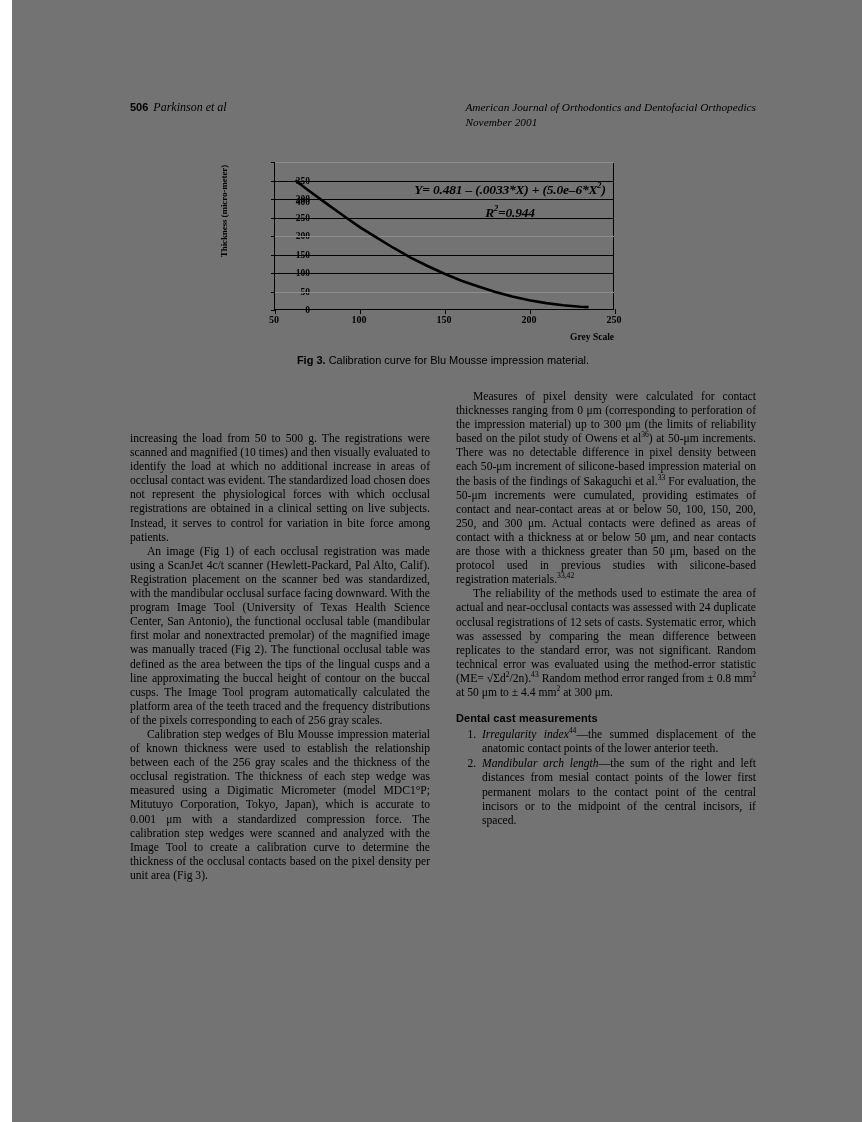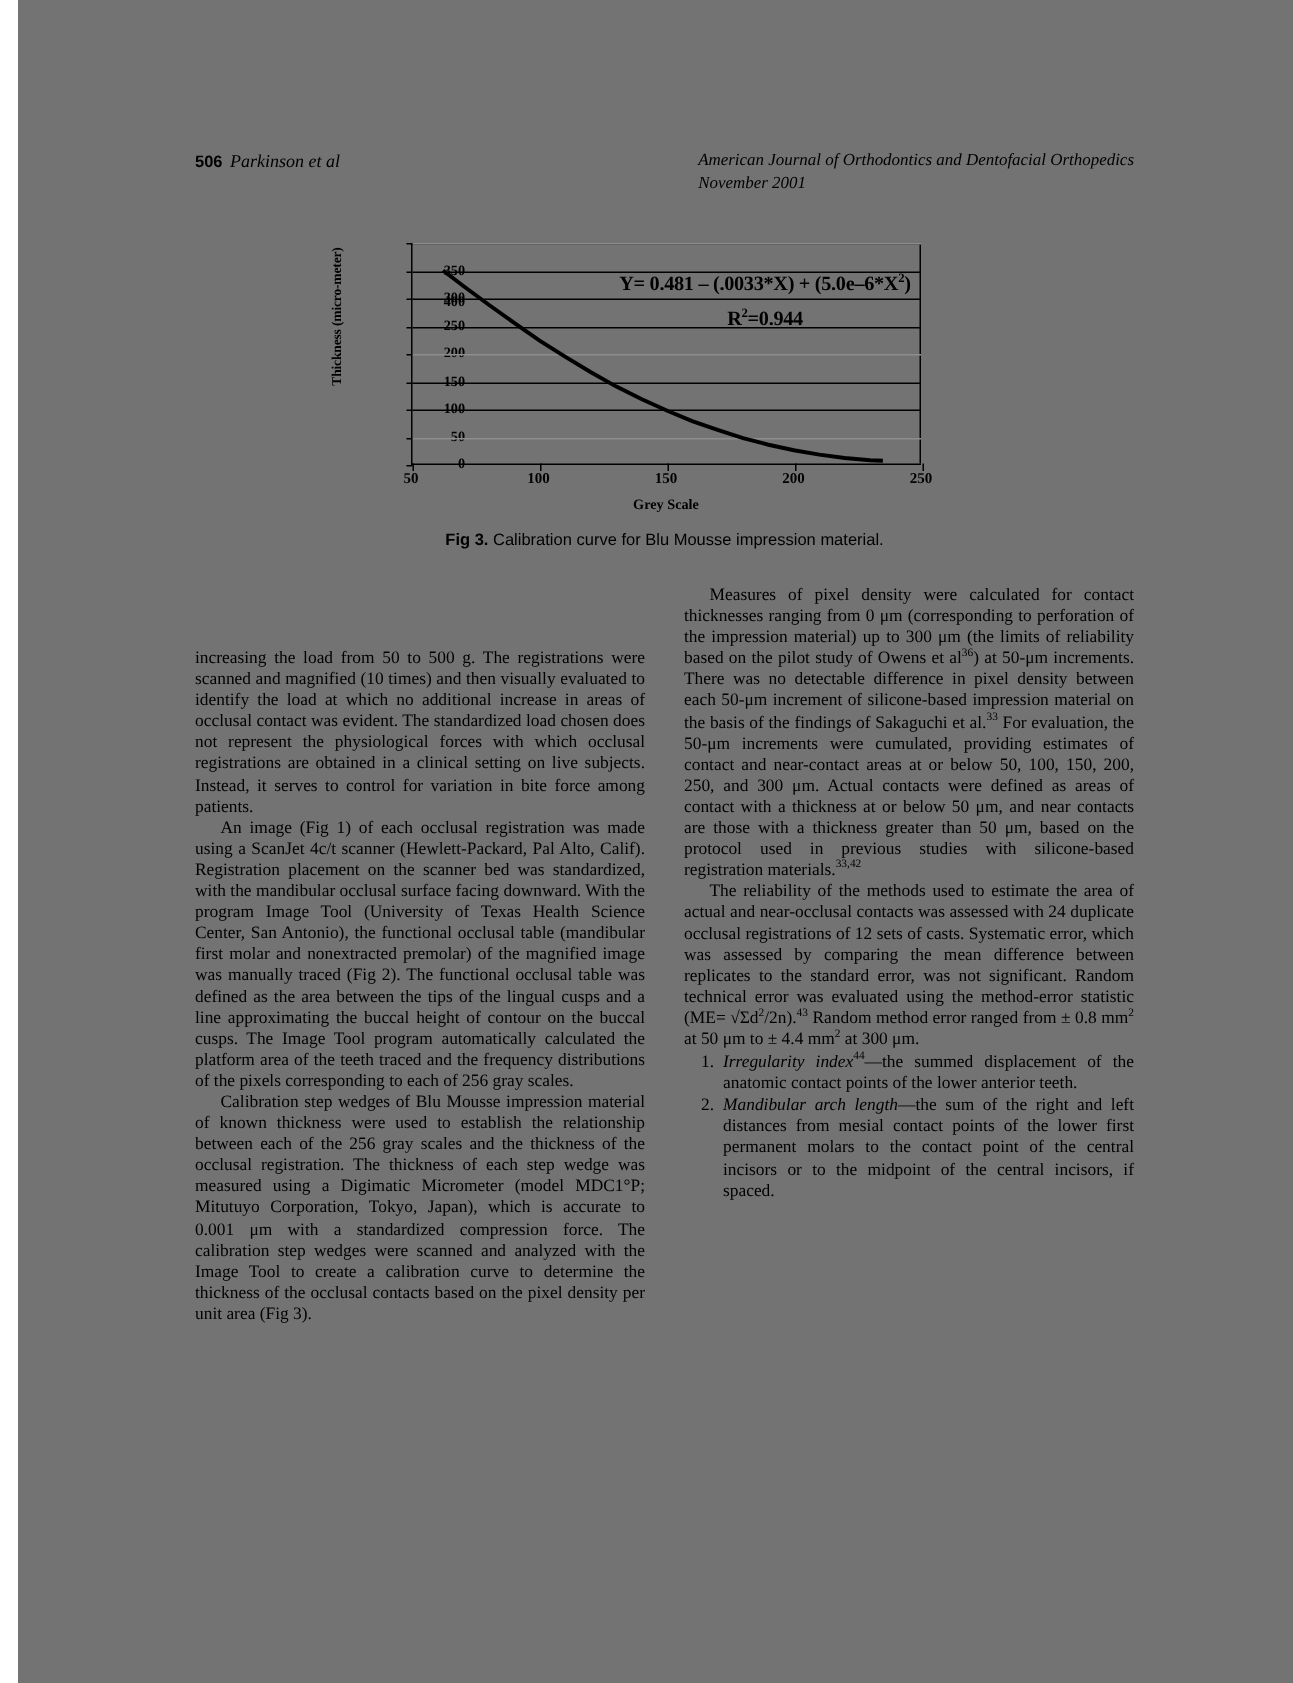--- a/index.html
+++ b/index.html
@@ -157,32 +157,33 @@
     text-align: center;
     font-family: "Liberation Serif", serif;
     font-weight: bold;
     font-size: 10px;
   }
   .xaxis-title {
     position: absolute;
     left: 40px;
     top: 182px;
     width: 340px;
-    text-align: center;
+    text-align: right;
     font-family: "Liberation Serif", serif;
     font-weight: bold;
     font-size: 9.5px;
   }
   .eq-box {
     position: absolute;
     left: 120px;
     top: 14px;
     width: 230px;
     text-align: center;
     font-family: "Liberation Serif", serif;
+    font-style: italic;
     font-weight: bold;
     font-size: 13.5px;
     line-height: 19px;
     letter-spacing: -0.2px;
   }
   .eq-box sup { font-size: 8.5px; }
   .curve-svg {
     position: absolute;
     left: 0; top: 0;
     width: 100%;
@@ -337,20 +338,21 @@
     <p class="noindent">increasing the load from 50 to 500 g. The registrations were scanned and magnified (10 times) and then visually evaluated to identify the load at which no additional increase in areas of occlusal contact was evident. The standardized load chosen does not represent the physiological forces with which occlusal registrations are obtained in a clinical setting on live subjects. Instead, it serves to control for variation in bite force among patients.</p>
     <p>An image (Fig 1) of each occlusal registration was made using a ScanJet 4c/t scanner (Hewlett-Packard, Pal Alto, Calif). Registration placement on the scanner bed was standardized, with the mandibular occlusal surface facing downward. With the program Image Tool (University of Texas Health Science Center, San Antonio), the functional occlusal table (mandibular first molar and nonextracted premolar) of the magnified image was manually traced (Fig 2). The functional occlusal table was defined as the area between the tips of the lingual cusps and a line approximating the buccal height of contour on the buccal cusps. The Image Tool program automatically calculated the platform area of the teeth traced and the frequency distributions of the pixels corresponding to each of 256 gray scales.</p>
     <p>Calibration step wedges of Blu Mousse impression material of known thickness were used to establish the relationship between each of the 256 gray scales and the thickness of the occlusal registration. The thickness of each step wedge was measured using a Digimatic Micrometer (model MDC1°P; Mitutuyo Corporation, Tokyo, Japan), which is accurate to 0.001 μm with a standardized compression force. The calibration step wedges were scanned and analyzed with the Image Tool to create a calibration curve to determine the thickness of the occlusal contacts based on the pixel density per unit area (Fig 3).</p>
   </div>
 
   <div class="col col-right">
     <p><span>Measures of pixel density were calculated for contact thicknesses ranging from 0 μm (corresponding to perforation of the impression material) up to 300 μm (the limits of reliability based on the pilot study of Owens et al</span><sup>36</sup><span>) at 50-μm increments. There was no detectable difference in pixel density between each 50-μm increment of silicone-based impression material on the basis of the findings of Sakaguchi et al.</span><sup>33</sup><span> For evaluation, the 50-μm increments were cumulated, providing estimates of contact and near-contact areas at or below 50, 100, 150, 200, 250, and 300 μm. Actual contacts were defined as areas of contact with a thickness at or below 50 μm, and near contacts are those with a thickness greater than 50 μm, based on the protocol used in previous studies with silicone-based registration materials.</span><sup>33,42</sup></p>
 
     <p><span>The reliability of the methods used to estimate the area of actual and near-occlusal contacts was assessed with 24 duplicate occlusal registrations of 12 sets of casts. Systematic error, which was assessed by comparing the mean difference between replicates to the standard error, was not significant. Random technical error was evaluated using the method-error statistic (ME= √Σd</span><sup>2</sup><span>/2n).</span><sup>43</sup><span> Random method error ranged from ± 0.8 mm</span><sup>2</sup><span> at 50 μm to ± 4.4 mm</span><sup>2</sup><span> at 300 μm.</span></p>
 
+    <h3>Dental cast measurements</h3>
 
     <ol class="numlist" id="measurement-list">
         <li><i>Irregularity index</i><sup>44</sup><span>—the summed displacement of the anatomic contact points of the lower anterior teeth.</span></li>
         <li><i>Mandibular arch length</i><span>—the sum of the right and left distances from mesial contact points of the lower first permanent molars to the contact point of the central incisors or to the midpoint of the central incisors, if spaced.</span></li>
       </ol>
   </div>
 
 </div>
 
 </body></html>

